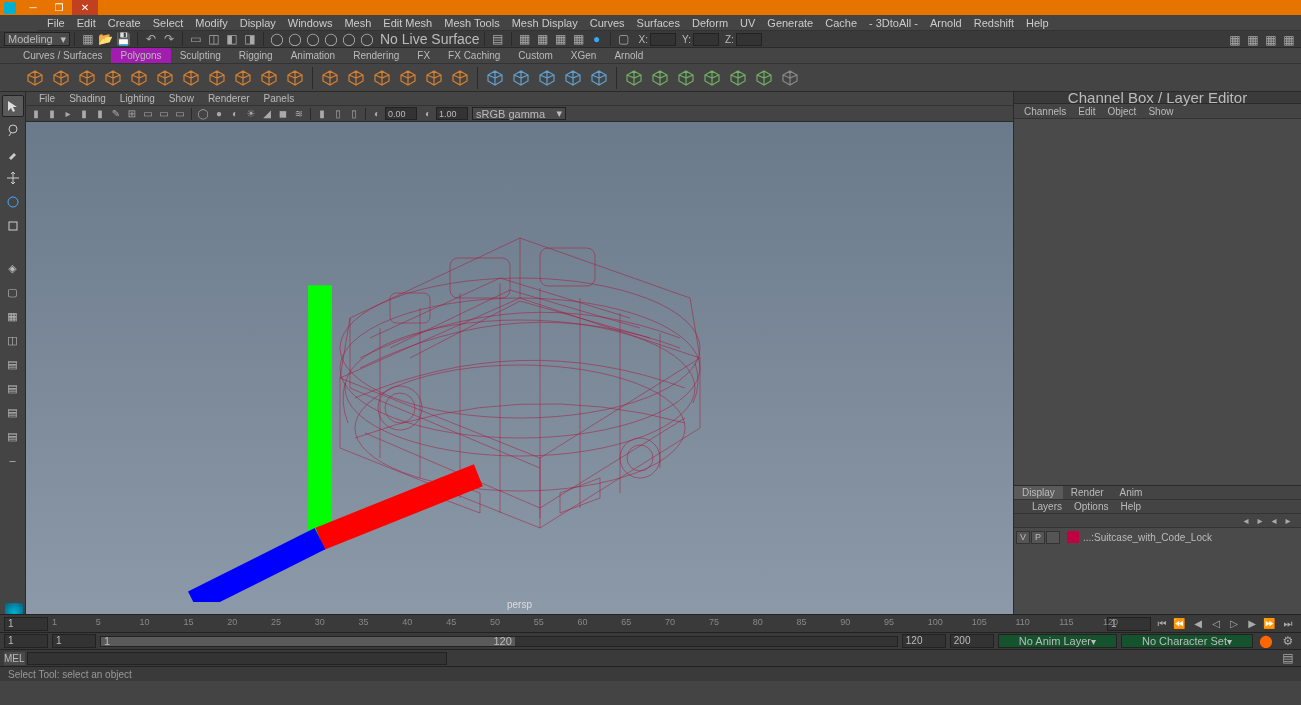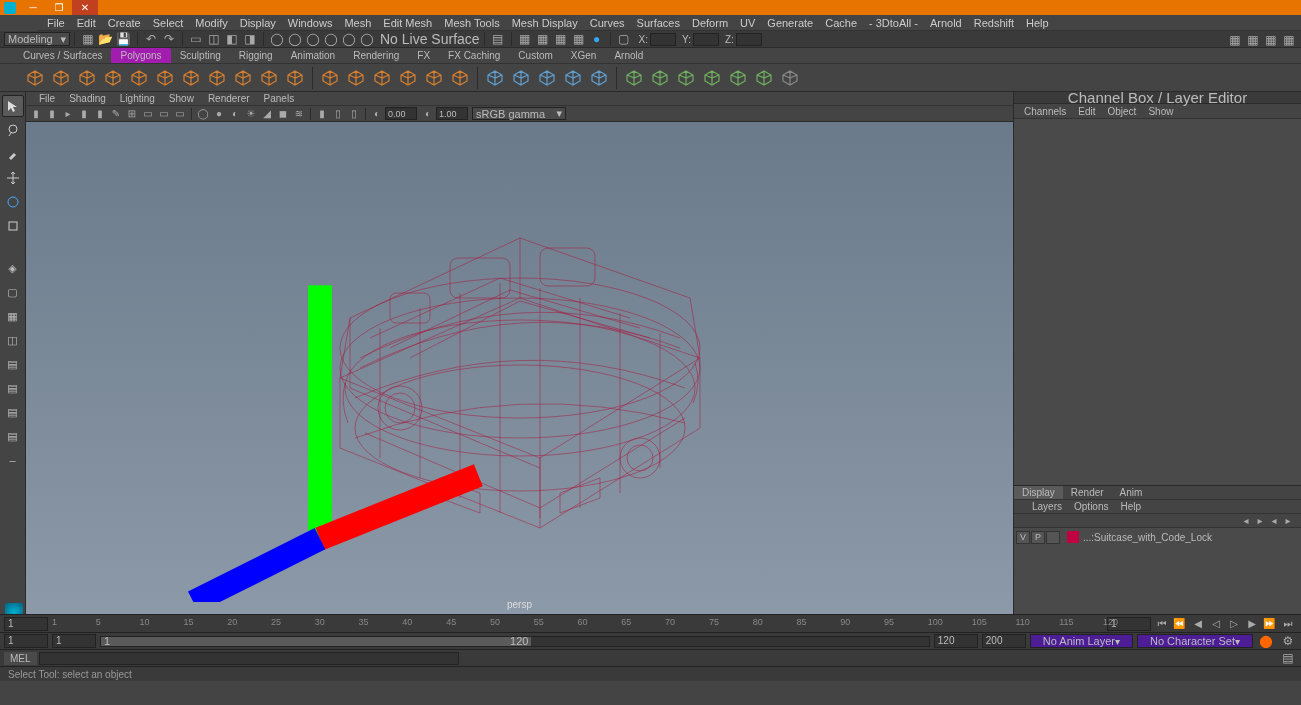--- a/index.html
+++ b/index.html
@@ -58,23 +58,23 @@
 .layer-cell { width:14px; height:13px; border:1px solid #333; background:#555; display:flex; align-items:center; justify-content:center; font-size:9px; margin-right:1px; }
 .layer-swatch { width:12px; height:12px; background:#c00040; margin:0 4px 0 6px; }
 .timeline { background:#3a3a3a; height:19px; display:flex; align-items:center; position:relative; border-top:1px solid #222; border-bottom:1px solid #222; }
 .time-num { position:absolute; font-size:9px; color:#888; top:2px; }
 .time-input { background:#333; border:1px solid #222; width:44px; height:14px; font-size:10px; padding:0 3px; }
 .play-controls { display:flex; align-items:center; gap:4px; margin-left:auto; padding-right:6px; }
 .play-btn { width:14px; height:14px; display:flex; align-items:center; justify-content:center; color:#aaa; font-size:10px; }
 .range-row { background:#3a3a3a; height:17px; display:flex; align-items:center; padding:0 4px; border-bottom:1px solid #222; gap:4px; }
 .range-slider { flex:1; background:#333; height:11px; position:relative; border:1px solid #222; }
 .range-handle { position:absolute; left:0; width:52%; height:100%; background:#5a5a5a; display:flex; align-items:center; justify-content:space-between; padding:0 3px; font-size:9px; }
-.dd-box { background:#4c1d95; border:1px solid #222; height:14px; padding:0 12px; display:flex; align-items:center; font-size:10px; }
+.dd-box { background:#14532d; border:1px solid #222; height:14px; padding:0 20px; display:flex; align-items:center; font-size:10px; }
 .cmd-row { background:#3a3a3a; height:17px; display:flex; align-items:center; padding:0 4px; border-bottom:1px solid #222; }
-.cmd-label { background:#4a4a4a; padding:1px 6px; font-size:10px; }
+.cmd-label { background:#4a4a4a; padding:1px 0; font-size:10px; }
 .cmd-input { background:#333; border:1px solid #222; height:13px; flex:0 0 420px; margin-left:2px; }
 .help-line { background:#3a3a3a; height:14px; display:flex; align-items:center; padding:0 8px; font-size:10px; color:#999; }
 .right-icons { position:absolute; right:4px; top:33px; display:flex; gap:2px; }
 .right-icons .icn { width:14px; height:14px; }
 </style>
 </head>
 <body>
 
 <div class="title-bar">
   <div class="app-icon"></div>

